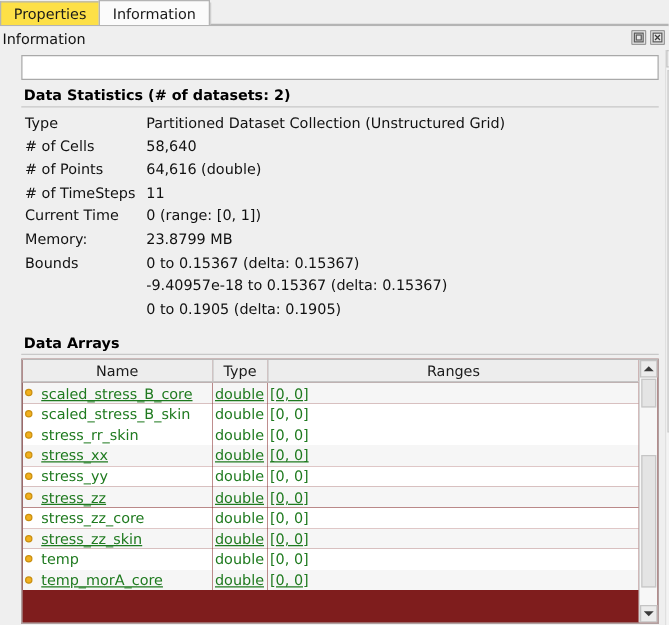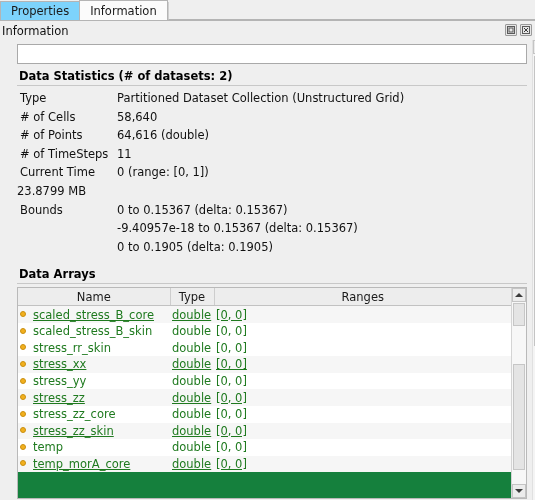--- a/index.html
+++ b/index.html
@@ -26,21 +26,21 @@
     align-items: flex-end;
   }
   .tab {
     height: 19px;
     line-height: 19px;
     padding: 0 10px;
     font-size: 11.5px;
     box-sizing: border-box;
     border: 1px solid #b4b4b4;
     border-bottom: none;
-    background: #7dd3fc;
+    background: #fde047;
     color: #1a1a1a;
     margin-right: -1px;
   }
   .tab.active {
     background: #fbfbfb;
     height: 20px;
     line-height: 20px;
     border-color: #b4b4b4;
     position: relative;
     z-index: 2;
@@ -202,21 +202,21 @@
   .krow .v {
     flex: 1;
     color: #111;
     white-space: pre-line;
   }
 
   
   .arrays-wrap {
     position: relative;
     border: 1px solid #b9b9b9;
-    background: #15803d;
+    background: #7f1d1d;
     height: 212px;
     box-sizing: border-box;
     display: flex;
     overflow: hidden;
     justify-content: space-between;
   }
   .arrays-table-box {
     flex: 1;
     overflow: hidden;
     position: relative;
@@ -353,20 +353,21 @@
       </div>
       <div class="krow">
         <div class="k"># of TimeSteps</div>
         <div class="v">11</div>
       </div>
       <div class="krow">
         <div class="k">Current Time</div>
         <div class="v">0 (range: [0, 1])</div>
       </div>
       <div class="krow">
+        <div class="k">Memory:</div>
         <div class="v">23.8799 MB</div>
       </div>
       <div class="krow">
         <div class="k">Bounds</div>
         <div class="v">0 to 0.15367 (delta: 0.15367)
 -9.40957e-18 to 0.15367 (delta: 0.15367)
 0 to 0.1905 (delta: 0.1905)</div>
       </div>
     </div>
 

